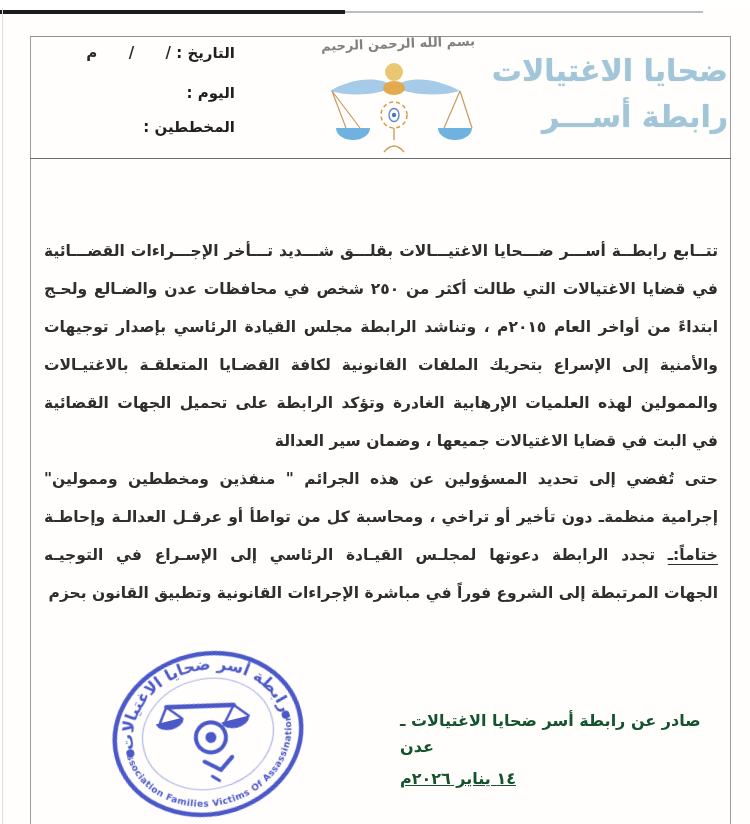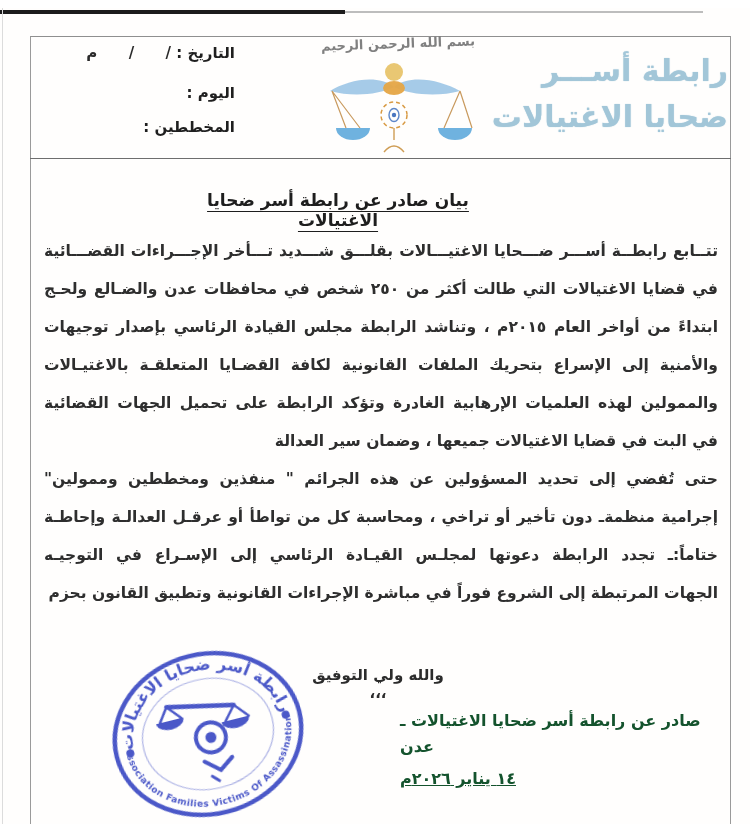--- a/index.html
+++ b/index.html
@@ -38,21 +38,21 @@
   
   .doc-title { position:absolute; left:168px; top:182px; width:340px; text-align:center;
                font-size:17px; font-weight:bold; color:#1e1e1e; direction:rtl; }
   .doc-title span { text-decoration:underline; text-underline-offset:5px; }
   
   .bodytext { position:absolute; left:44px; top:224px; width:674px; direction:rtl;
               font-size:15.5px; font-weight:bold; color:#2e2e2e; line-height:38px; }
   .ln { height:38px; overflow:hidden; white-space:nowrap; }
   .ln.j { white-space:normal; text-align:justify; text-align-last:justify; text-justify:inter-word; }
   .ln.r { text-align:right; }
-  .closing-label { text-underline-offset:4px; }
+  .closing-label { text-decoration:underline; text-underline-offset:4px; }
   
   .tawfiq { position:absolute; left:308px; top:658px; width:140px; text-align:center;
             direction:rtl; font-size:15px; font-weight:bold; color:#2c2c2c; }
   .signature { position:absolute; left:400px; top:700px; width:320px; direction:rtl;
                text-align:left; color:#14532d; }
   .signature .s1 { font-size:16px; font-weight:bold; line-height:26px; text-align:left; }
   .signature .s2 { font-size:16px; font-weight:bold; line-height:26px; margin-top:6px; text-align:left;text-decoration:underline; }
   
   .stamp { position:absolute; left:106px; top:638px; width:204px; height:176px;
            transform:rotate(-14deg); opacity:.88; filter:blur(.3px); }
@@ -93,45 +93,41 @@
       <path d="M14,68 a17,12 0 0 0 34,0 z" fill="#6fb2df"></path>
       <path d="M116,68 a17,12 0 0 0 34,0 z" fill="#6fb2df"></path>
       <circle cx="72" cy="55" r="13" fill="none" stroke="#d89a43" stroke-width="1.5" stroke-dasharray="4 3"></circle>
       <ellipse cx="72" cy="55" rx="5" ry="6.5" fill="none" stroke="#5d87c9" stroke-width="1.4"></ellipse>
       <circle cx="72" cy="55" r="2.2" fill="#4a77c0"></circle>
       <path d="M72,68 L72,80 M62,92 Q72,80 82,92" stroke="#cf9d55" stroke-width="1.4" fill="none"></path>
     </svg>
   </div>
 
   <div class="orgname">
+    <div>ضحايا الاغتيالات</div>
     <div>رابطة أســـر</div>
-    <div>ضحايا الاغتيالات</div>
   </div>
 
-  <div class="doc-title">
-    <span>بيان صادر عن رابطة أسر ضحايا الاغتيالات</span>
-  </div>
 
   <div class="bodytext">
     <div class="ln j">تتــابع رابطــة أســـر ضـــحايا الاغتيـــالات  بقلـــق شـــديد تـــأخر الإجـــراءات القضـــائية والتحقيقيـــة</div>
     <div class="ln j">في قضايا الاغتيالات التي طالت أكثر من ٢٥٠ شخص في محافظات عدن والضـالع ولحـج وأبـين خـلال الأعـوام الماضـية</div>
     <div class="ln j">ابتداءً من أواخر العام ٢٠١٥م ، وتناشد الرابطة مجلس القيادة الرئاسي بإصدار توجيهات عاجلة للجهـات القضـائية</div>
     <div class="ln j">والأمنية إلى الإسراع بتحريك الملفات القانونية لكافة القضـايا المتعلقـة بالاغتيـالات وصـولاً إلى الكشـف عـن المخططين</div>
     <div class="ln j">والممولين لهذه العلميات الإرهابية الغادرة  وتؤكد الرابطة على تحميل الجهات القضائية والأمنيـة مسـؤولية الإسـراع</div>
     <div class="ln r">في البت في قضايا الاغتيالات جميعها ، وضمان سير العدالة</div>
     <div class="ln j">حتى تُفضي إلى تحديد المسؤولين عن هذه الجرائم " منفذين ومخططين وممولين" وتقديمهم للمحاكمة العادلة ـ كشـبكة</div>
     <div class="ln j">إجرامية منظمةـ دون تأخير أو تراخي ، ومحاسبة كل من تواطأ أو عرقـل العدالـة وإحاطـة أسُـر الضـحايا بمسـتجدات</div>
     <div class="ln j">
       <span class="closing-label">ختاماً:ـ</span>
       <span> تجدد الرابطة دعوتها لمجلـس القيـادة الرئاسي إلى الإسـراع في التوجيـه للسـلطات القضـائية والأمنيـة وكـل</span>
     </div>
     <div class="ln r">الجهات المرتبطة إلى الشروع فوراً في مباشرة الإجراءات القانونية  وتطبيق القانون بحزم وشفافية .</div>
   </div>
 
-  <div class="tawfiq">والله ولي التوفيق ،،،</div>
 
   <div class="signature">
     <div class="s1">صادر عن رابطة أسر ضحايا الاغتيالات ـ عدن</div>
     <div class="s2">١٤ يناير ٢٠٢٦م</div>
   </div>
 
   <div class="stamp">
     <svg width="204" height="176" viewBox="0 0 204 176">
       <g stroke="#3342c1" fill="none">
         <ellipse cx="102" cy="88" rx="94" ry="80" stroke-width="4.5"></ellipse>

